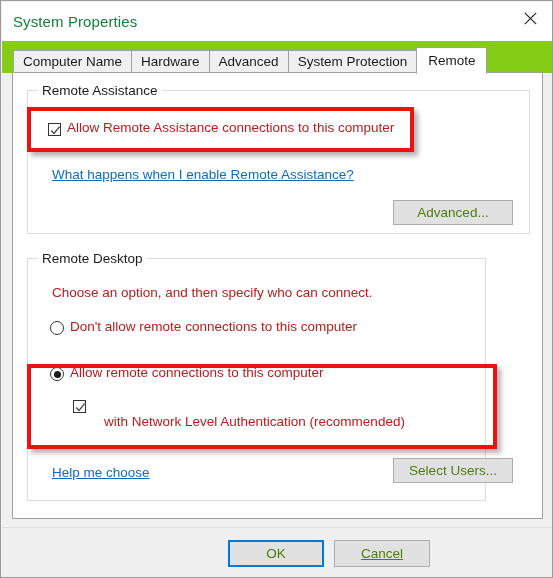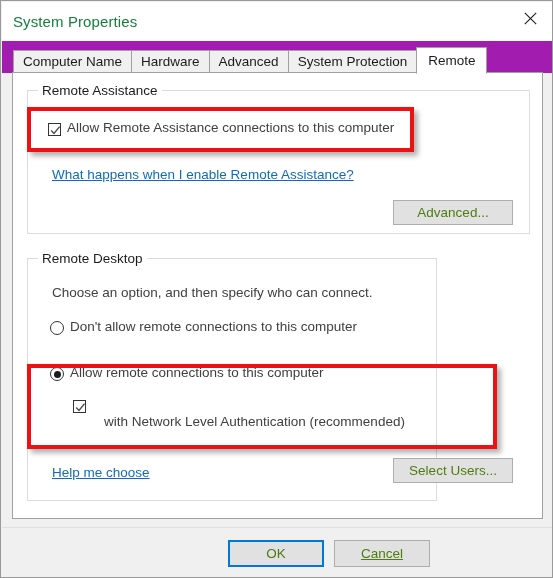--- a/index.html
+++ b/index.html
@@ -53,21 +53,21 @@
   }
   .close-btn svg { display: block; }
 
   
   .tabstrip {
     position: absolute;
     left: 1px;
     top: 40px;
     width: 551px;
     height: 32px;
-    background: #a21caf;
+    background: #84cc16;
   }
   .tabs {
     position: absolute;
     left: 11px;
     top: 6px;
     display: flex;
     align-items: flex-end;
     height: 26px;
   }
   .tab {
@@ -116,27 +116,27 @@
     position: absolute;
     top: -8px;
     left: 10px;
     background: #ffffff;
     padding: 0 4px;
     font-size: 13.5px;
     color: #1b1b1b;
     white-space: nowrap;
   }
   #group-ra { left: 14px; top: 17px; width: 503px; height: 144px; }
-  #group-rd { left: 14px; top: 185px; width: 410px; height: 243px; padding-left: 37px; }
+  #group-rd { left: 14px; top: 185px; width: 459px; height: 243px; padding-left: 37px; }
 
   
   .lbl {
     position: absolute;
     font-size: 13.5px;
-    color: #404040;
+    color: #b91c1c;
     white-space: nowrap;
   }
 
   
   .link {
     position: absolute;
     font-size: 13.5px;
     color: #0f6cbd;
     text-decoration: underline;
     white-space: nowrap;

